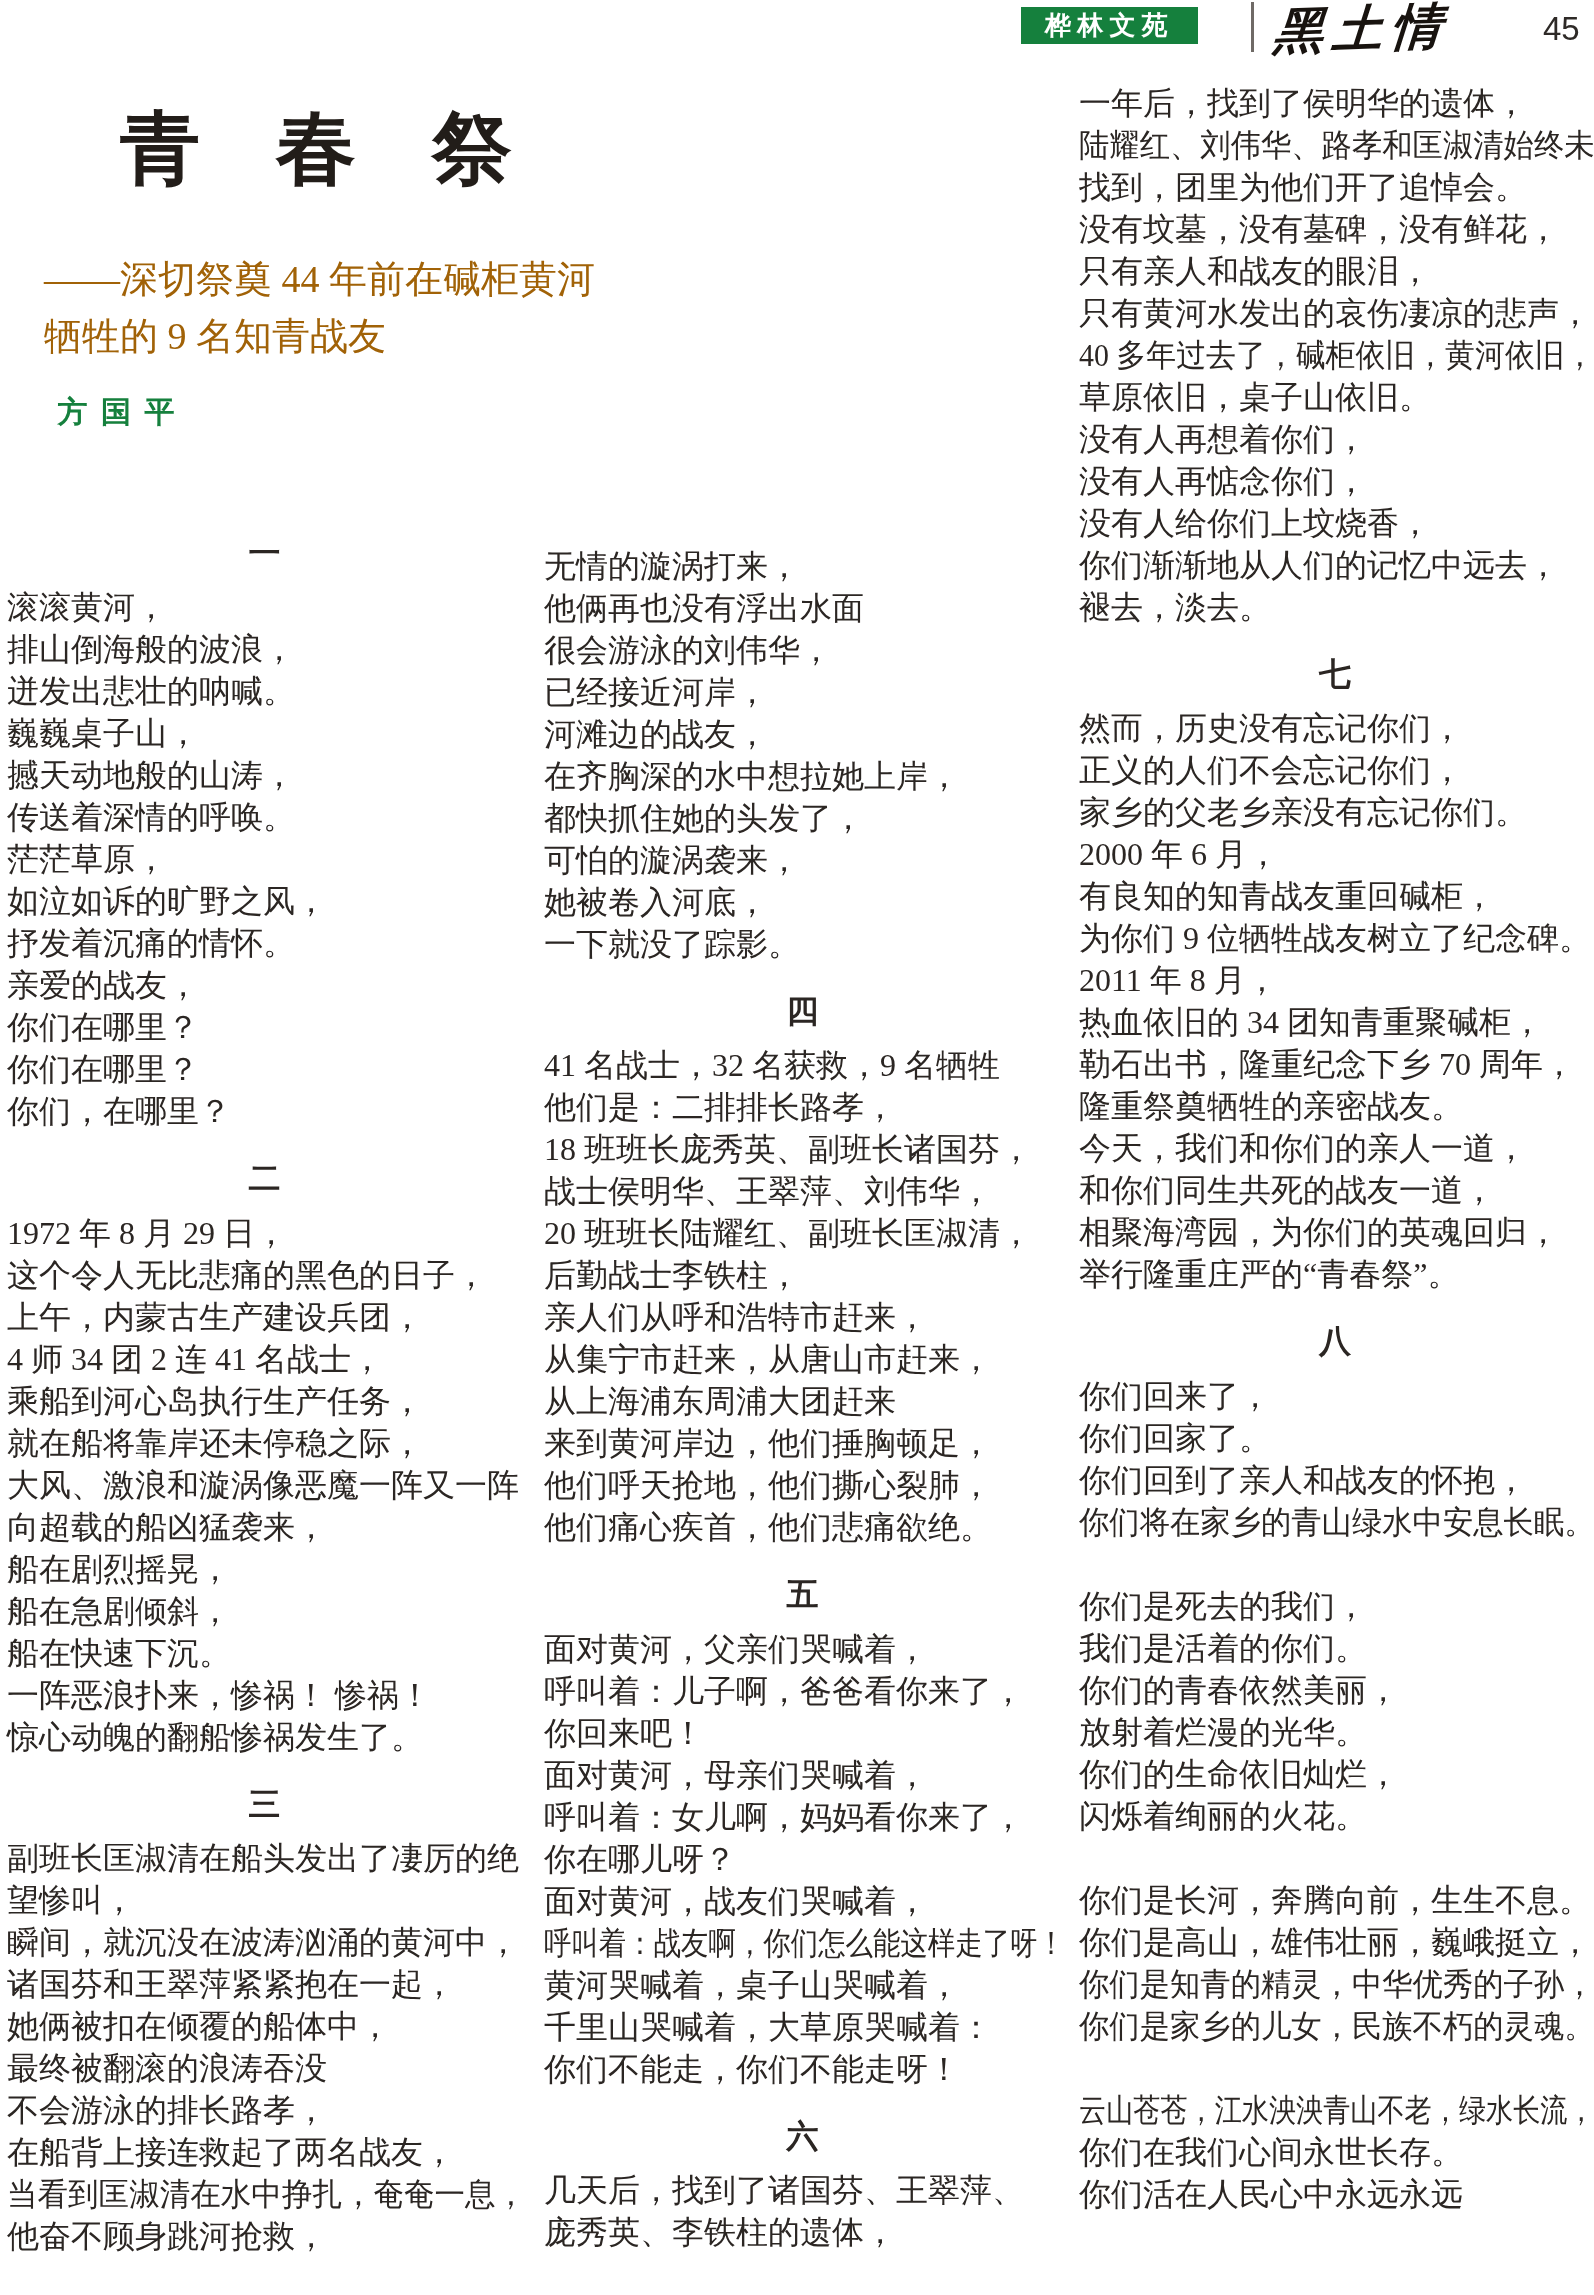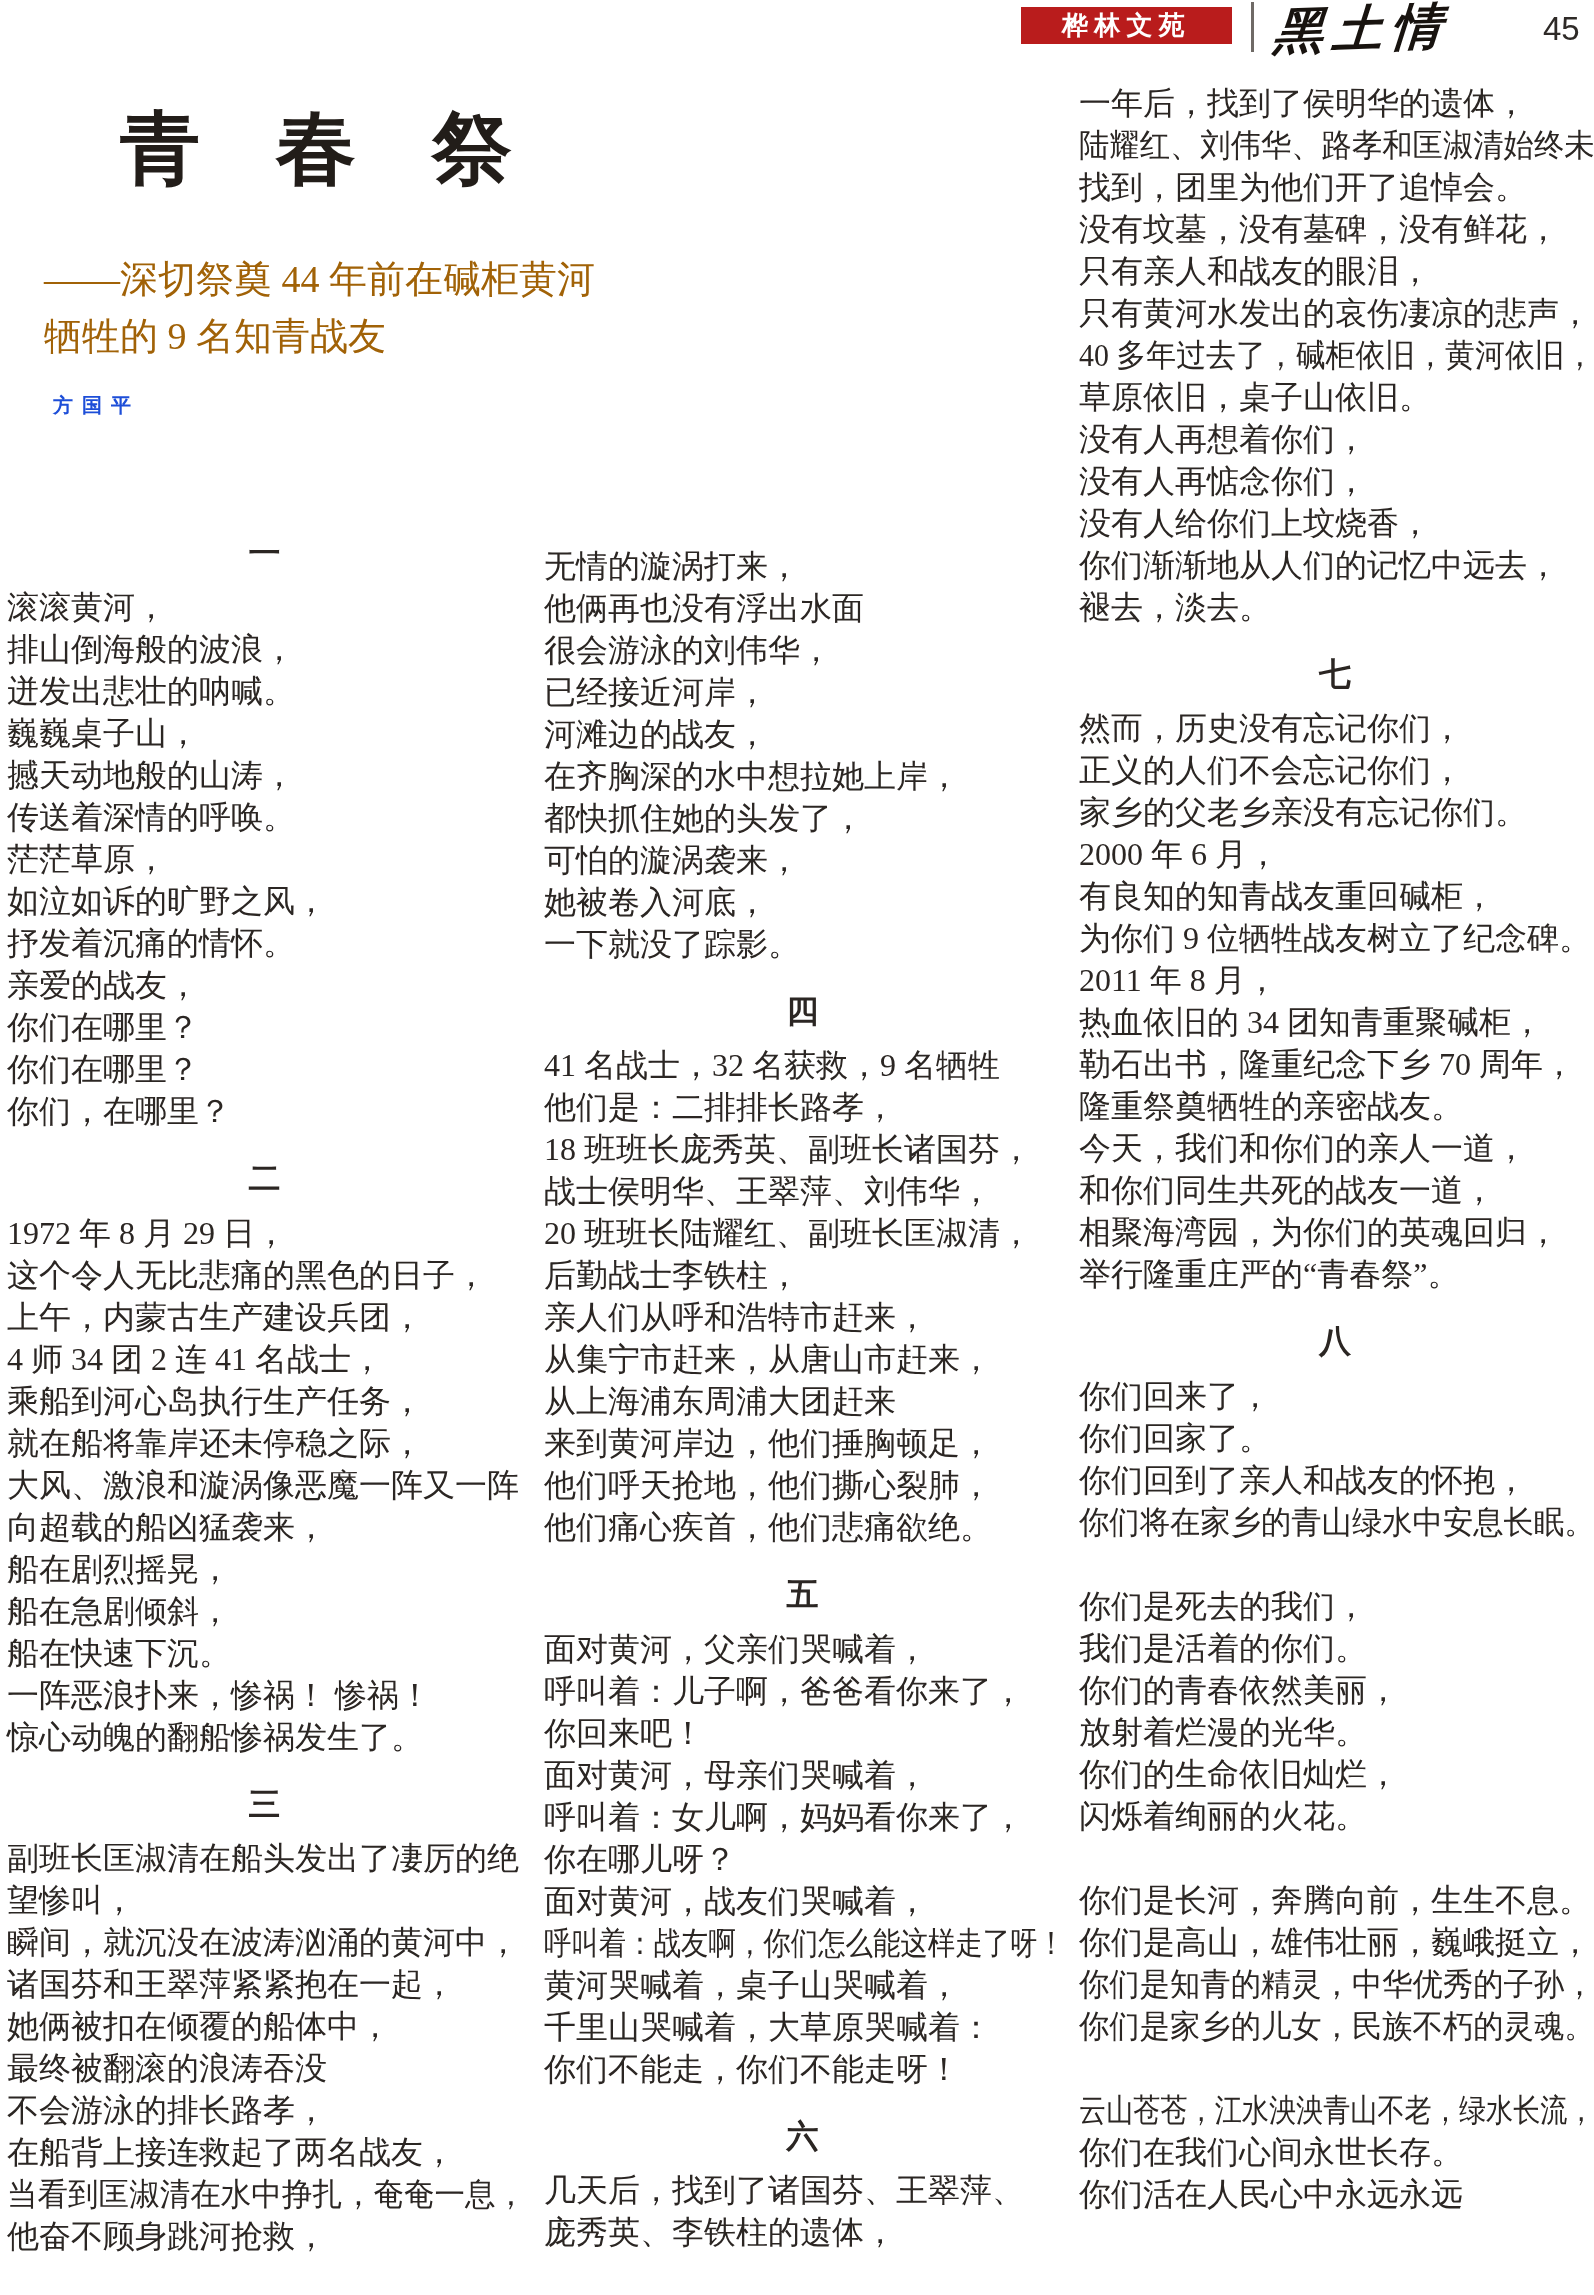--- a/index.html
+++ b/index.html
@@ -3,22 +3,22 @@
 <meta charset="utf-8">
 <style>
   html,body{margin:0;padding:0;}
   body{
     width:1595px;height:2295px;position:relative;overflow:hidden;
     background:#ffffff;color:#2b2623;
     font-family:"Liberation Serif","DejaVu Serif",serif;
   }
   
   .hdr-box{
-    position:absolute;left:1021px;top:7px;width:211px;height:37px;
-    background:#b91c1c;color:#fff;display:flex;align-items:center;justify-content:center;
+    position:absolute;left:1021px;top:7px;width:177px;height:37px;
+    background:#15803d;color:#fff;display:flex;align-items:center;justify-content:center;
     font-size:26px;letter-spacing:6.2px;font-family:"Liberation Sans","DejaVu Sans",sans-serif;
     font-weight:bold;
   }
   .hdr-divider{
     position:absolute;left:1251px;top:1.8px;width:2.7px;height:50px;background:#6f6a66;
   }
   .hdr-brand{
     position:absolute;left:1274px;top:-5.3px;width:221px;height:62px;
     font-size:50px;font-weight:900;font-style:italic;letter-spacing:8.9px;
     transform:skewX(-6deg) rotate(-2deg);color:#18130f;
@@ -28,21 +28,21 @@
     position:absolute;left:1543px;top:10px;font-size:33px;color:#2e2a27;
     font-family:"Liberation Sans","DejaVu Sans",sans-serif;
   }
   
   .title-block{position:absolute;left:44px;top:105px;width:780px;text-align:left;}
   .poem-title{
     font-size:80px;line-height:89px;font-weight:900;letter-spacing:0.95em;
     text-indent:0.95em;margin:0 0 57px 0;color:#221d19;white-space:nowrap;
   }
   .poem-subtitle{font-size:38px;line-height:57px;margin:0;color:#a16207;}
-  .poem-author{font-size:20px;letter-spacing:0.45em;text-indent:0.45em;margin-top:26.6px;font-weight:bold;color:#1d4ed8;font-family:Liberation Serif, serif;}
+  .poem-author{font-size:30px;letter-spacing:0.45em;text-indent:0.45em;margin-top:26.6px;font-weight:bold;color:#15803d;font-family:Liberation Serif, serif;}
   
   .col{position:absolute;font-size:32px;}
   .col .line{line-height:42px;white-space:nowrap;}
   .col .heading{
     line-height:42px;font-size:32px;font-weight:900;text-align:center;
     margin:25px 0 12.4px 0;letter-spacing:1.8px;
   }
   .col .heading:first-child{margin-top:0;}
   .col .spacer{height:42px;}
   #col-1{left:7px;   top:532px;width:517px;}

